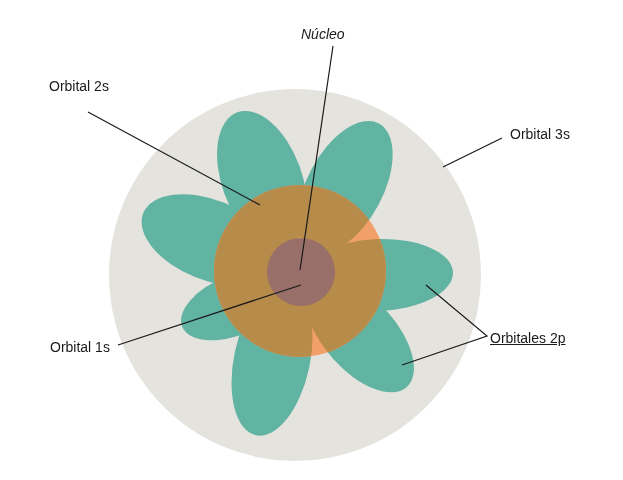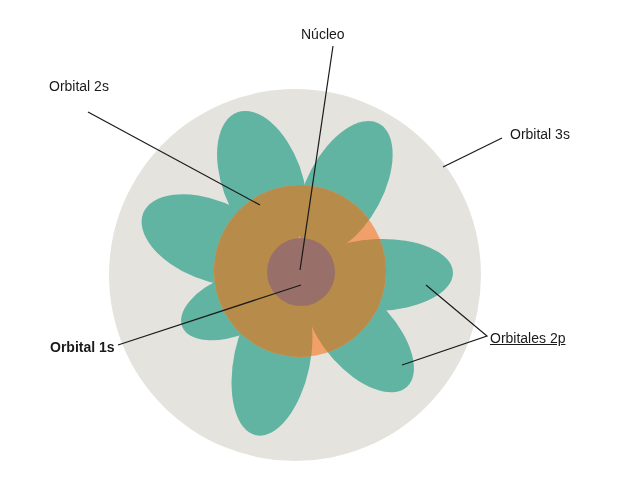--- a/index.html
+++ b/index.html
@@ -44,17 +44,17 @@
 
   <g stroke="#1a1a1a" stroke-width="1.2" fill="none">
     <line x1="333" y1="46" x2="300" y2="270"></line>
     <line x1="88" y1="112" x2="260" y2="205"></line>
     <line x1="502" y1="138" x2="443" y2="167"></line>
     <polyline points="426,285 487,336 402,365"></polyline>
     <line x1="118" y1="345" x2="301" y2="285"></line>
   </g>
 </svg>
 
-<div class="lbl" style="left:301px; top:26px;">Núcleo</div>
+<div class="lbl" style="left:301px; top:26px;font-style:italic;">Núcleo</div>
 <div class="lbl" style="left:49px; top:78px;">Orbital 2s</div>
 <div class="lbl" style="left:510px; top:126px;">Orbital 3s</div>
 <div class="lbl" style="left:490px; top:330px;text-decoration:underline;">Orbitales 2p</div>
-<div class="lbl" style="left:50px; top:339px;font-weight:bold;">Orbital 1s</div>
+<div class="lbl" style="left:50px; top:339px;">Orbital 1s</div>
 
 </body></html>

